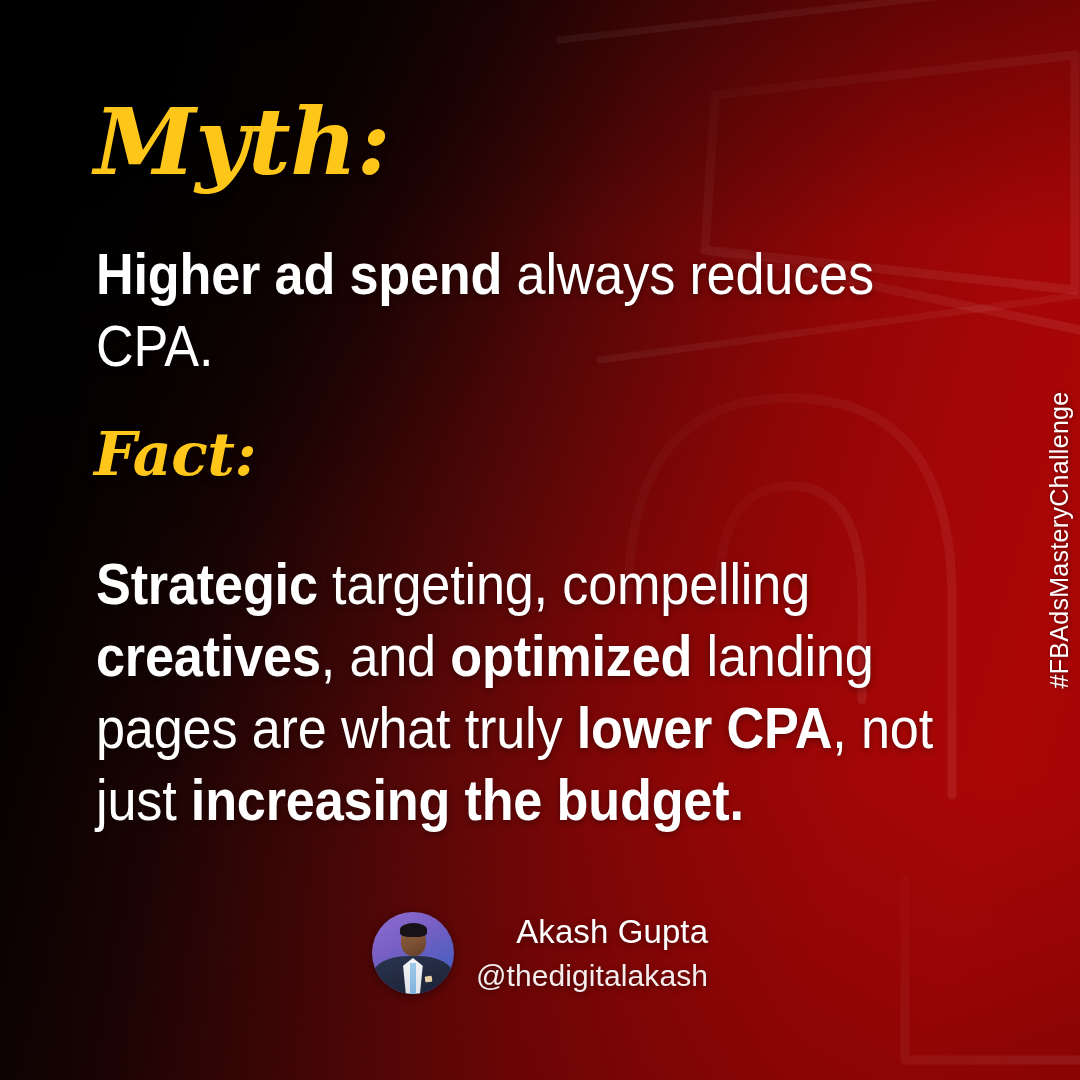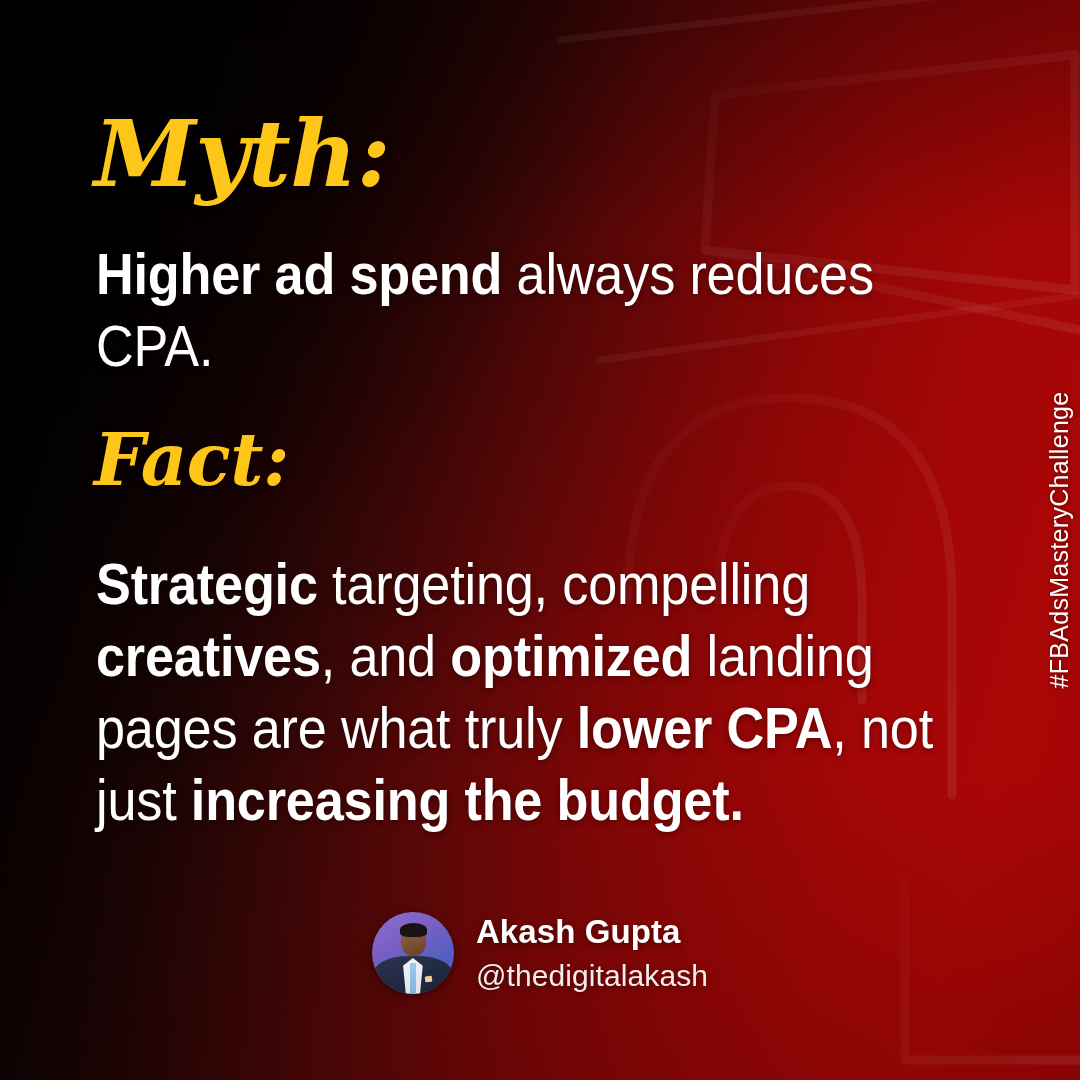--- a/index.html
+++ b/index.html
@@ -83,28 +83,28 @@
     font-weight: 700;
     font-style: italic;
     letter-spacing: -0.5px;
     line-height: 1;
     text-shadow: 0 3px 10px rgba(0,0,0,0.45);
   }
 
   #myth-heading {
     position: absolute;
     left: 2px;
-    top: 108px;
+    top: 96px;
     font-size: 92px;
   }
   #fact-heading {
     position: absolute;
     left: 2px;
     top: 424px;
-    font-size: 72px;
+    font-size: 60px;
   }
 
   .body-text {
     position: absolute;
     font-family: "Liberation Sans Narrow", "Liberation Sans", sans-serif;
     color: #ffffff;
     font-size: 58px;
     line-height: 72px;
     letter-spacing: -0.2px;
     transform: scaleX(0.90);
@@ -234,24 +234,25 @@
 
   .author-text {
     display: flex;
     flex-direction: column;
     justify-content: center;
     line-height: 1.08;
   }
   #author-name {
     font-family: "Liberation Sans", sans-serif;
     font-size: 33px;
-    font-weight: 700;
+    font-weight: 400;
     color: #ffffff;
     letter-spacing: 0.1px;
     text-shadow: 0 2px 6px rgba(0,0,0,0.40);
+    text-align: right;
   }
   #author-handle {
     font-family: "Liberation Sans", sans-serif;
     font-size: 30px;
     font-weight: 400;
     color: #f3eded;
     letter-spacing: 0.1px;
     margin-top: 10px;
     text-shadow: 0 2px 6px rgba(0,0,0,0.40);
   }

